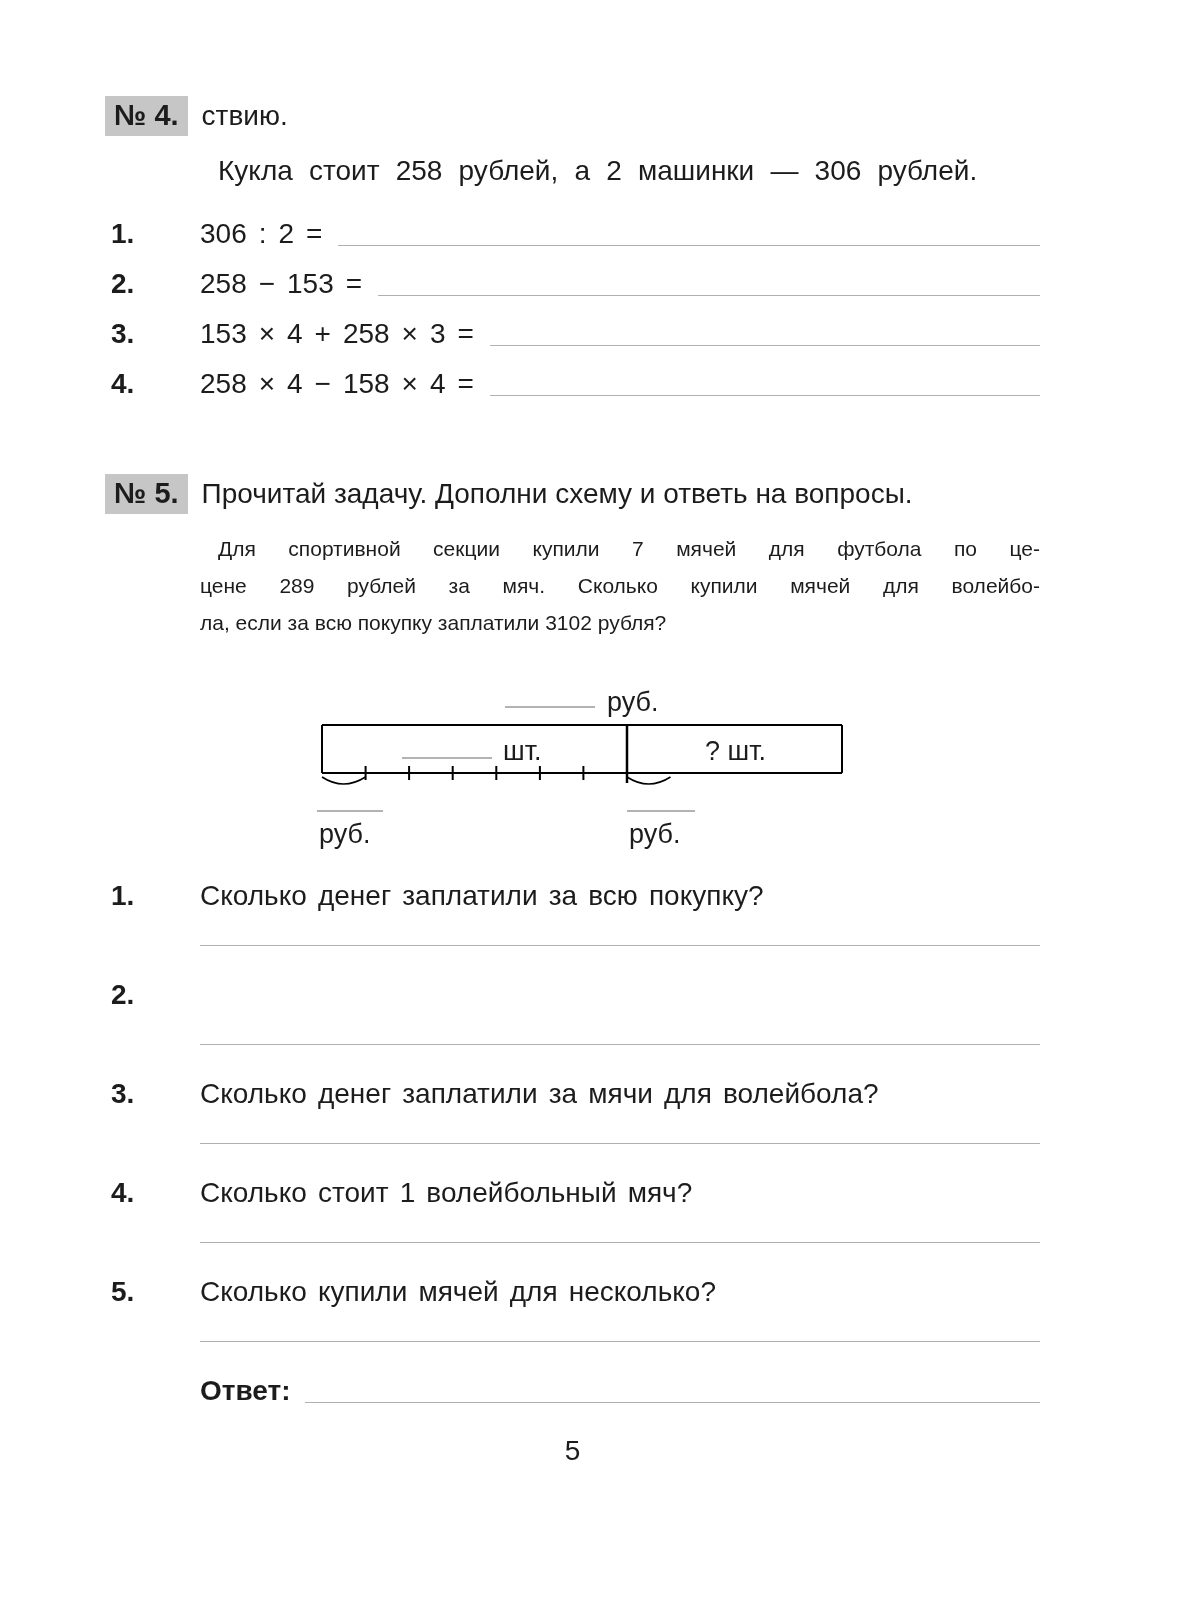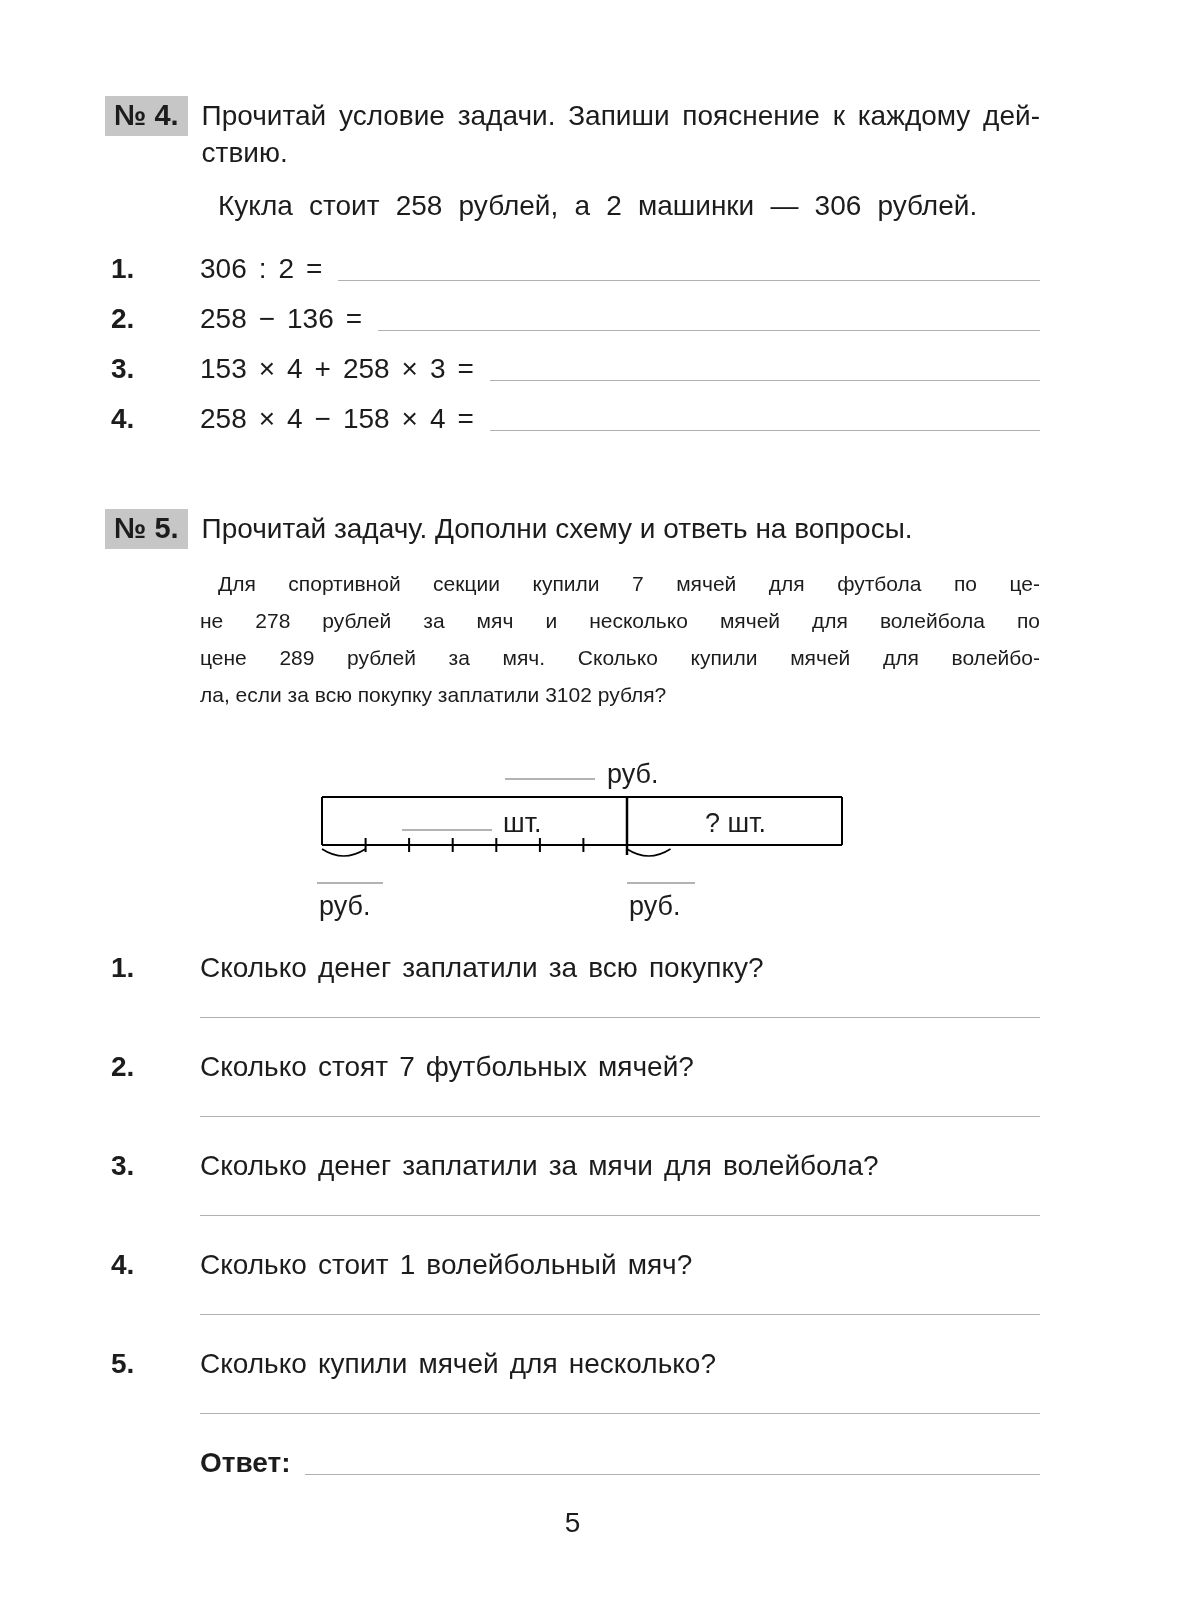--- a/index.html
+++ b/index.html
@@ -99,36 +99,35 @@
 </style>
 </head>
 <body>
 
 <div class="page">
   <div class="content">
 
     <div class="task-header">
       <div class="badge">№ 4.</div>
       <div class="instr">
-        <div class="jline">Прочитай условие задачи. Запиши пояснение к каждому дей-</div>
         <div>ствию.</div>
       </div>
     </div>
 
     <div class="statement">Кукла стоит 258 рублей, а 2 машинки — 306 рублей.</div>
 
     <div class="eq-rows">
       <div class="row eq-row">
         <div class="num">1.</div>
         <div class="eq-expr">306 : 2 =</div>
         <div class="eq-line"></div>
       </div>
       <div class="row eq-row">
         <div class="num">2.</div>
-        <div class="eq-expr">258 − 136 =</div>
+        <div class="eq-expr">258 − 153 =</div>
         <div class="eq-line"></div>
       </div>
       <div class="row eq-row">
         <div class="num">3.</div>
         <div class="eq-expr">153 × 4 + 258 × 3 =</div>
         <div class="eq-line"></div>
       </div>
       <div class="row eq-row">
         <div class="num">4.</div>
         <div class="eq-expr">258 × 4 − 158 × 4 =</div>
@@ -137,21 +136,20 @@
     </div>
 
     <div class="task5">
       <div class="task-header">
         <div class="badge">№ 5.</div>
         <div class="instr">Прочитай задачу. Дополни схему и ответь на вопросы.</div>
       </div>
 
       <div class="para">
         <div class="jline indent">Для спортивной секции купили 7 мячей для футбола по це-</div>
-        <div class="jline">не 278 рублей за мяч и несколько мячей для волейбола по</div>
         <div class="jline">цене 289 рублей за мяч. Сколько купили мячей для волейбо-</div>
         <div>ла, если за всю покупку заплатили 3102 рубля?</div>
       </div>
 
       <div class="diagram-wrap">
         <svg width="560" height="168" viewBox="0 0 560 168">
 
           <line x1="188" y1="24" x2="278" y2="24" stroke="#9a9a9a" stroke-width="1.5"></line>
           <text class="dia-text" x="290" y="28">руб.</text>
 
@@ -187,21 +185,20 @@
         <div class="q-block">
           <div class="row">
             <div class="num">1.</div>
             <div class="q-text">Сколько денег заплатили за всю покупку?</div>
           </div>
           <div class="q-line"></div>
         </div>
         <div class="q-block">
           <div class="row">
             <div class="num">2.</div>
-            <div class="q-text">Сколько стоят 7 футбольных мячей?</div>
           </div>
           <div class="q-line"></div>
         </div>
         <div class="q-block">
           <div class="row">
             <div class="num">3.</div>
             <div class="q-text">Сколько денег заплатили за мячи для волейбола?</div>
           </div>
           <div class="q-line"></div>
         </div>

